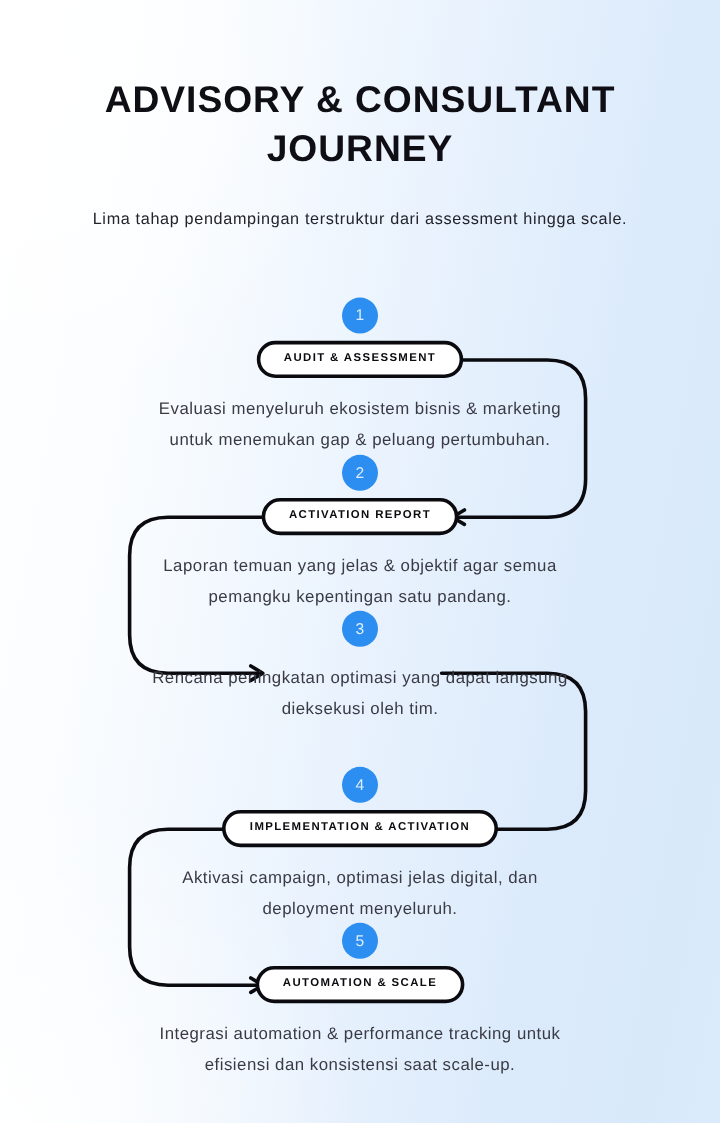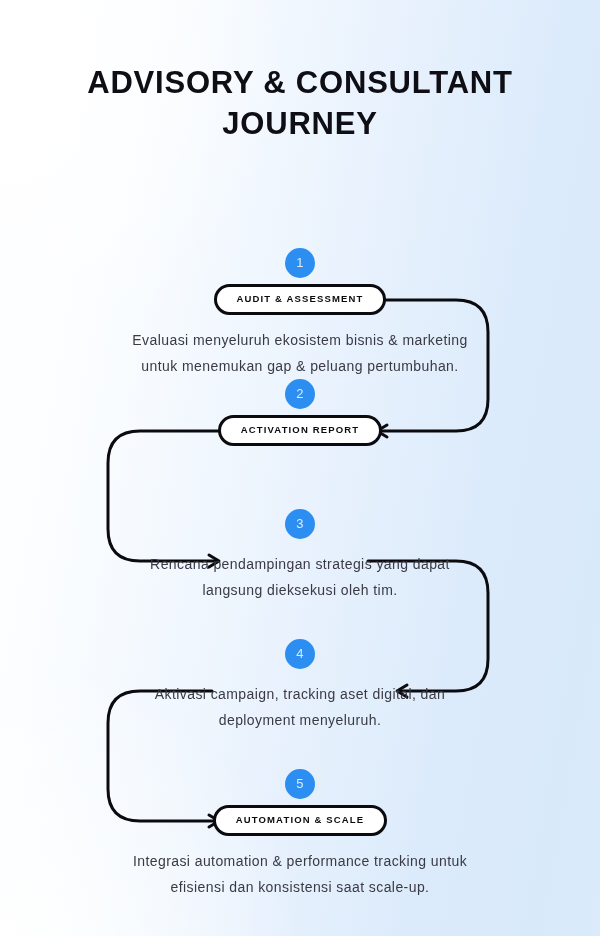--- a/index.html
+++ b/index.html
@@ -148,45 +148,50 @@
 
       <path d="M 212 691 L 140 691 Q 108 691 108 723 L 108 789 Q 108 821 140 821 L 218 821"></path>
       <path d="M 209 815 L 219 821 L 209 827"></path>
     </g>
   </svg>
 
   <div class="layer content">
 
     <div class="header">
       <h1 class="title">ADVISORY &amp; CONSULTANT JOURNEY</h1>
+      <p class="subtitle">Lima tahap pendampingan terstruktur dari assessment hingga scale.</p>
     </div>
 
     <div class="step" style="top:248px;">
       <div class="badge">1</div>
       <div class="pill-row">
         <span class="pill">AUDIT &amp; ASSESSMENT</span>
       </div>
       <p class="desc">Evaluasi menyeluruh ekosistem bisnis &amp; marketing untuk menemukan gap &amp; peluang pertumbuhan.</p>
     </div>
 
     <div class="step" style="top:379px;">
       <div class="badge">2</div>
       <div class="pill-row">
         <span class="pill">ACTIVATION REPORT</span>
       </div>
+      <p class="desc">Laporan temuan yang jelas &amp; objektif agar semua pemangku kepentingan satu pandang.</p>
     </div>
 
     <div class="step" style="top:509px;">
       <div class="badge">3</div>
-      <p class="desc">Rencana pendampingan strategis yang dapat langsung dieksekusi oleh tim.</p>
+      <p class="desc">Rencana peningkatan optimasi yang dapat langsung dieksekusi oleh tim.</p>
     </div>
 
     <div class="step" style="top:639px;">
       <div class="badge">4</div>
-      <p class="desc">Aktivasi campaign, tracking aset digital, dan deployment menyeluruh.</p>
+      <div class="pill-row">
+        <span class="pill">IMPLEMENTATION &amp; ACTIVATION</span>
+      </div>
+      <p class="desc">Aktivasi campaign, optimasi jelas digital, dan deployment menyeluruh.</p>
     </div>
 
     <div class="step" style="top:769px;">
       <div class="badge">5</div>
       <div class="pill-row">
         <span class="pill">AUTOMATION &amp; SCALE</span>
       </div>
       <p class="desc wide">Integrasi automation &amp; performance tracking untuk efisiensi dan konsistensi saat scale-up.</p>
     </div>
 

